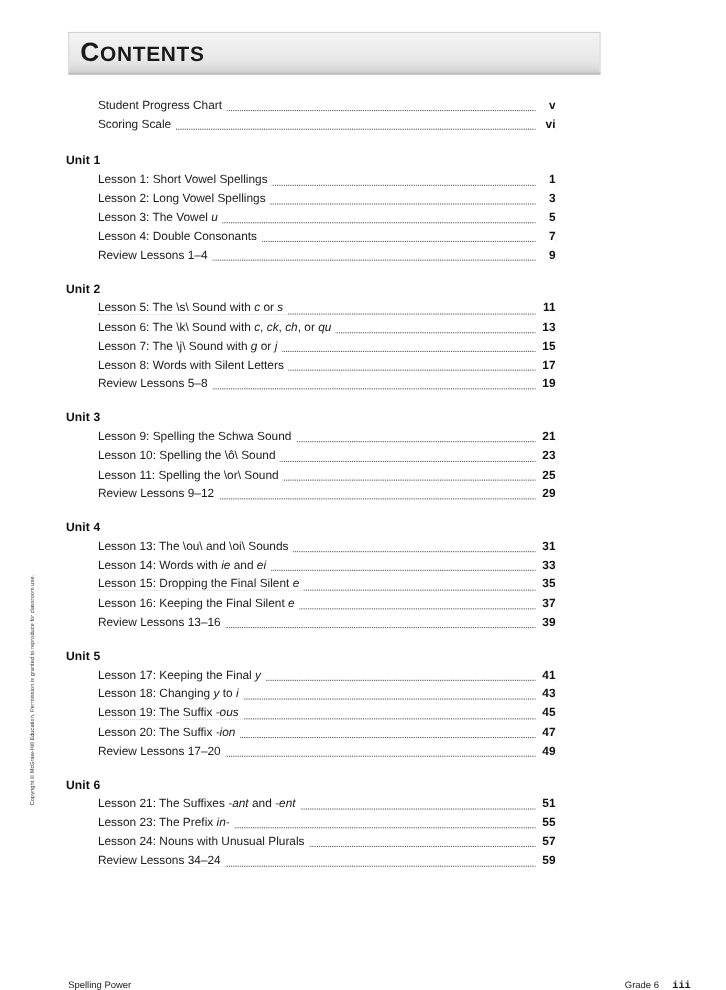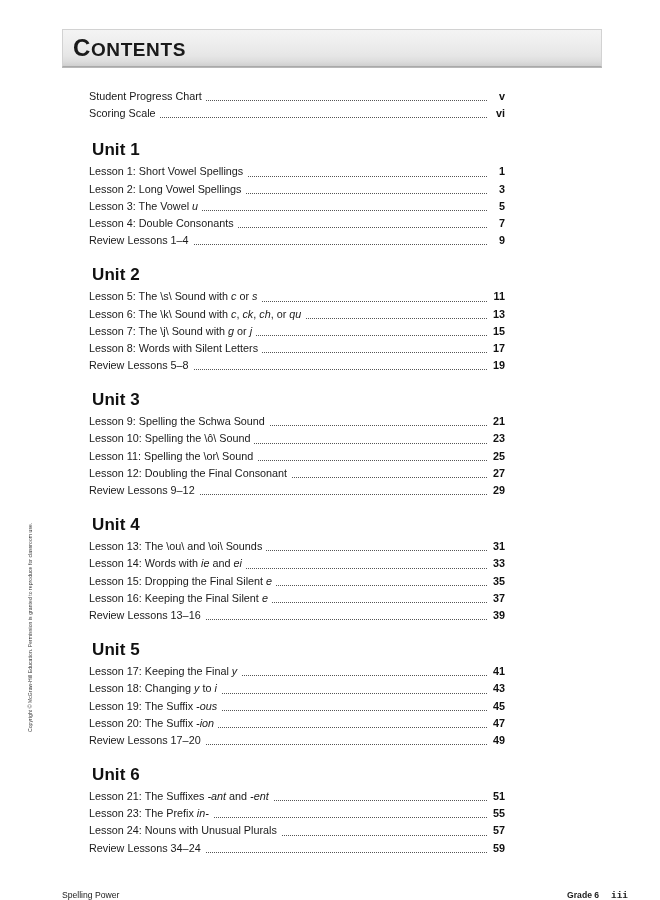--- a/index.html
+++ b/index.html
@@ -20,21 +20,21 @@
     position: absolute;
     inset: 0;
     background: #ffffff;
   }
 
   
   .header-banner {
     position: absolute;
     left: 62px;
     top: 29px;
-    width: 540px;
+    width: 484px;
     height: 38px;
     background: linear-gradient(180deg,
                 #f4f4f4 0%,
                 #eeeeee 35%,
                 #e6e6e6 72%,
                 #dcdcdc 88%,
                 #cfcfcf 100%);
     border: 1px solid #d2d2d2;
     border-bottom: 1px solid #a9a9a9;
     box-sizing: border-box;
@@ -68,24 +68,24 @@
   .front-block {
     margin-bottom: 18px;
   }
 
   .unit-block {
     margin-bottom: 0;
   }
 
   .unit-heading {
     position: relative;
-    margin-left: 92px;
+    margin-left: 60px;
     margin-top: 16px;
     margin-bottom: 3px;
-    font-size: 17px;
+    font-size: 11px;
     font-weight: 700;
     color: #111111;
     letter-spacing: 0.1px;
   }
 
   .row {
     position: relative;
     height: 17.2px;
     line-height: 17.2px;
     margin-left: 89px;
@@ -162,21 +162,21 @@
     left: 0;
     top: 0;
   }
   .footer .right {
     position: absolute;
     right: 0;
     top: 0;
     white-space: nowrap;
   }
   .footer .grade {
-    font-weight: 700;
+    font-weight: 400;
   }
   .footer .folio {
     font-weight: 700;
     margin-left: 12px;
     font-size: 9.4px;
     font-family: Liberation Mono, monospace;
   }
 </style>
 </head>
 <body>
@@ -206,21 +206,20 @@
         <div class="row"><span class="leader"></span><span class="label">Lesson 6: The \k\ Sound with <i>c</i>, <i>ck</i>, <i>ch</i>, or <i>qu</i></span><span class="pageno">13</span></div>
         <div class="row"><span class="leader"></span><span class="label">Lesson 7: The \j\ Sound with <i>g</i> or <i>j</i></span><span class="pageno">15</span></div>
         <div class="row"><span class="leader"></span><span class="label">Lesson 8: Words with Silent Letters</span><span class="pageno">17</span></div>
         <div class="row"><span class="leader"></span><span class="label">Review Lessons 5–8</span><span class="pageno">19</span></div>
       </div>
       <div class="unit-block">
         <div class="unit-heading">Unit 3</div>
         <div class="row"><span class="leader"></span><span class="label">Lesson 9: Spelling the Schwa Sound</span><span class="pageno">21</span></div>
         <div class="row"><span class="leader"></span><span class="label">Lesson 10: Spelling the \ô\ Sound</span><span class="pageno">23</span></div>
         <div class="row"><span class="leader"></span><span class="label">Lesson 11: Spelling the \or\ Sound</span><span class="pageno">25</span></div>
-        <div class="row"><span class="leader"></span><span class="label">Lesson 12: Doubling the Final Consonant</span><span class="pageno">27</span></div>
         <div class="row"><span class="leader"></span><span class="label">Review Lessons 9–12</span><span class="pageno">29</span></div>
       </div>
       <div class="unit-block">
         <div class="unit-heading">Unit 4</div>
         <div class="row"><span class="leader"></span><span class="label">Lesson 13: The \ou\ and \oi\ Sounds</span><span class="pageno">31</span></div>
         <div class="row"><span class="leader"></span><span class="label">Lesson 14: Words with <i>ie</i> and <i>ei</i></span><span class="pageno">33</span></div>
         <div class="row"><span class="leader"></span><span class="label">Lesson 15: Dropping the Final Silent <i>e</i></span><span class="pageno">35</span></div>
         <div class="row"><span class="leader"></span><span class="label">Lesson 16: Keeping the Final Silent <i>e</i></span><span class="pageno">37</span></div>
         <div class="row"><span class="leader"></span><span class="label">Review Lessons 13–16</span><span class="pageno">39</span></div>
       </div>

